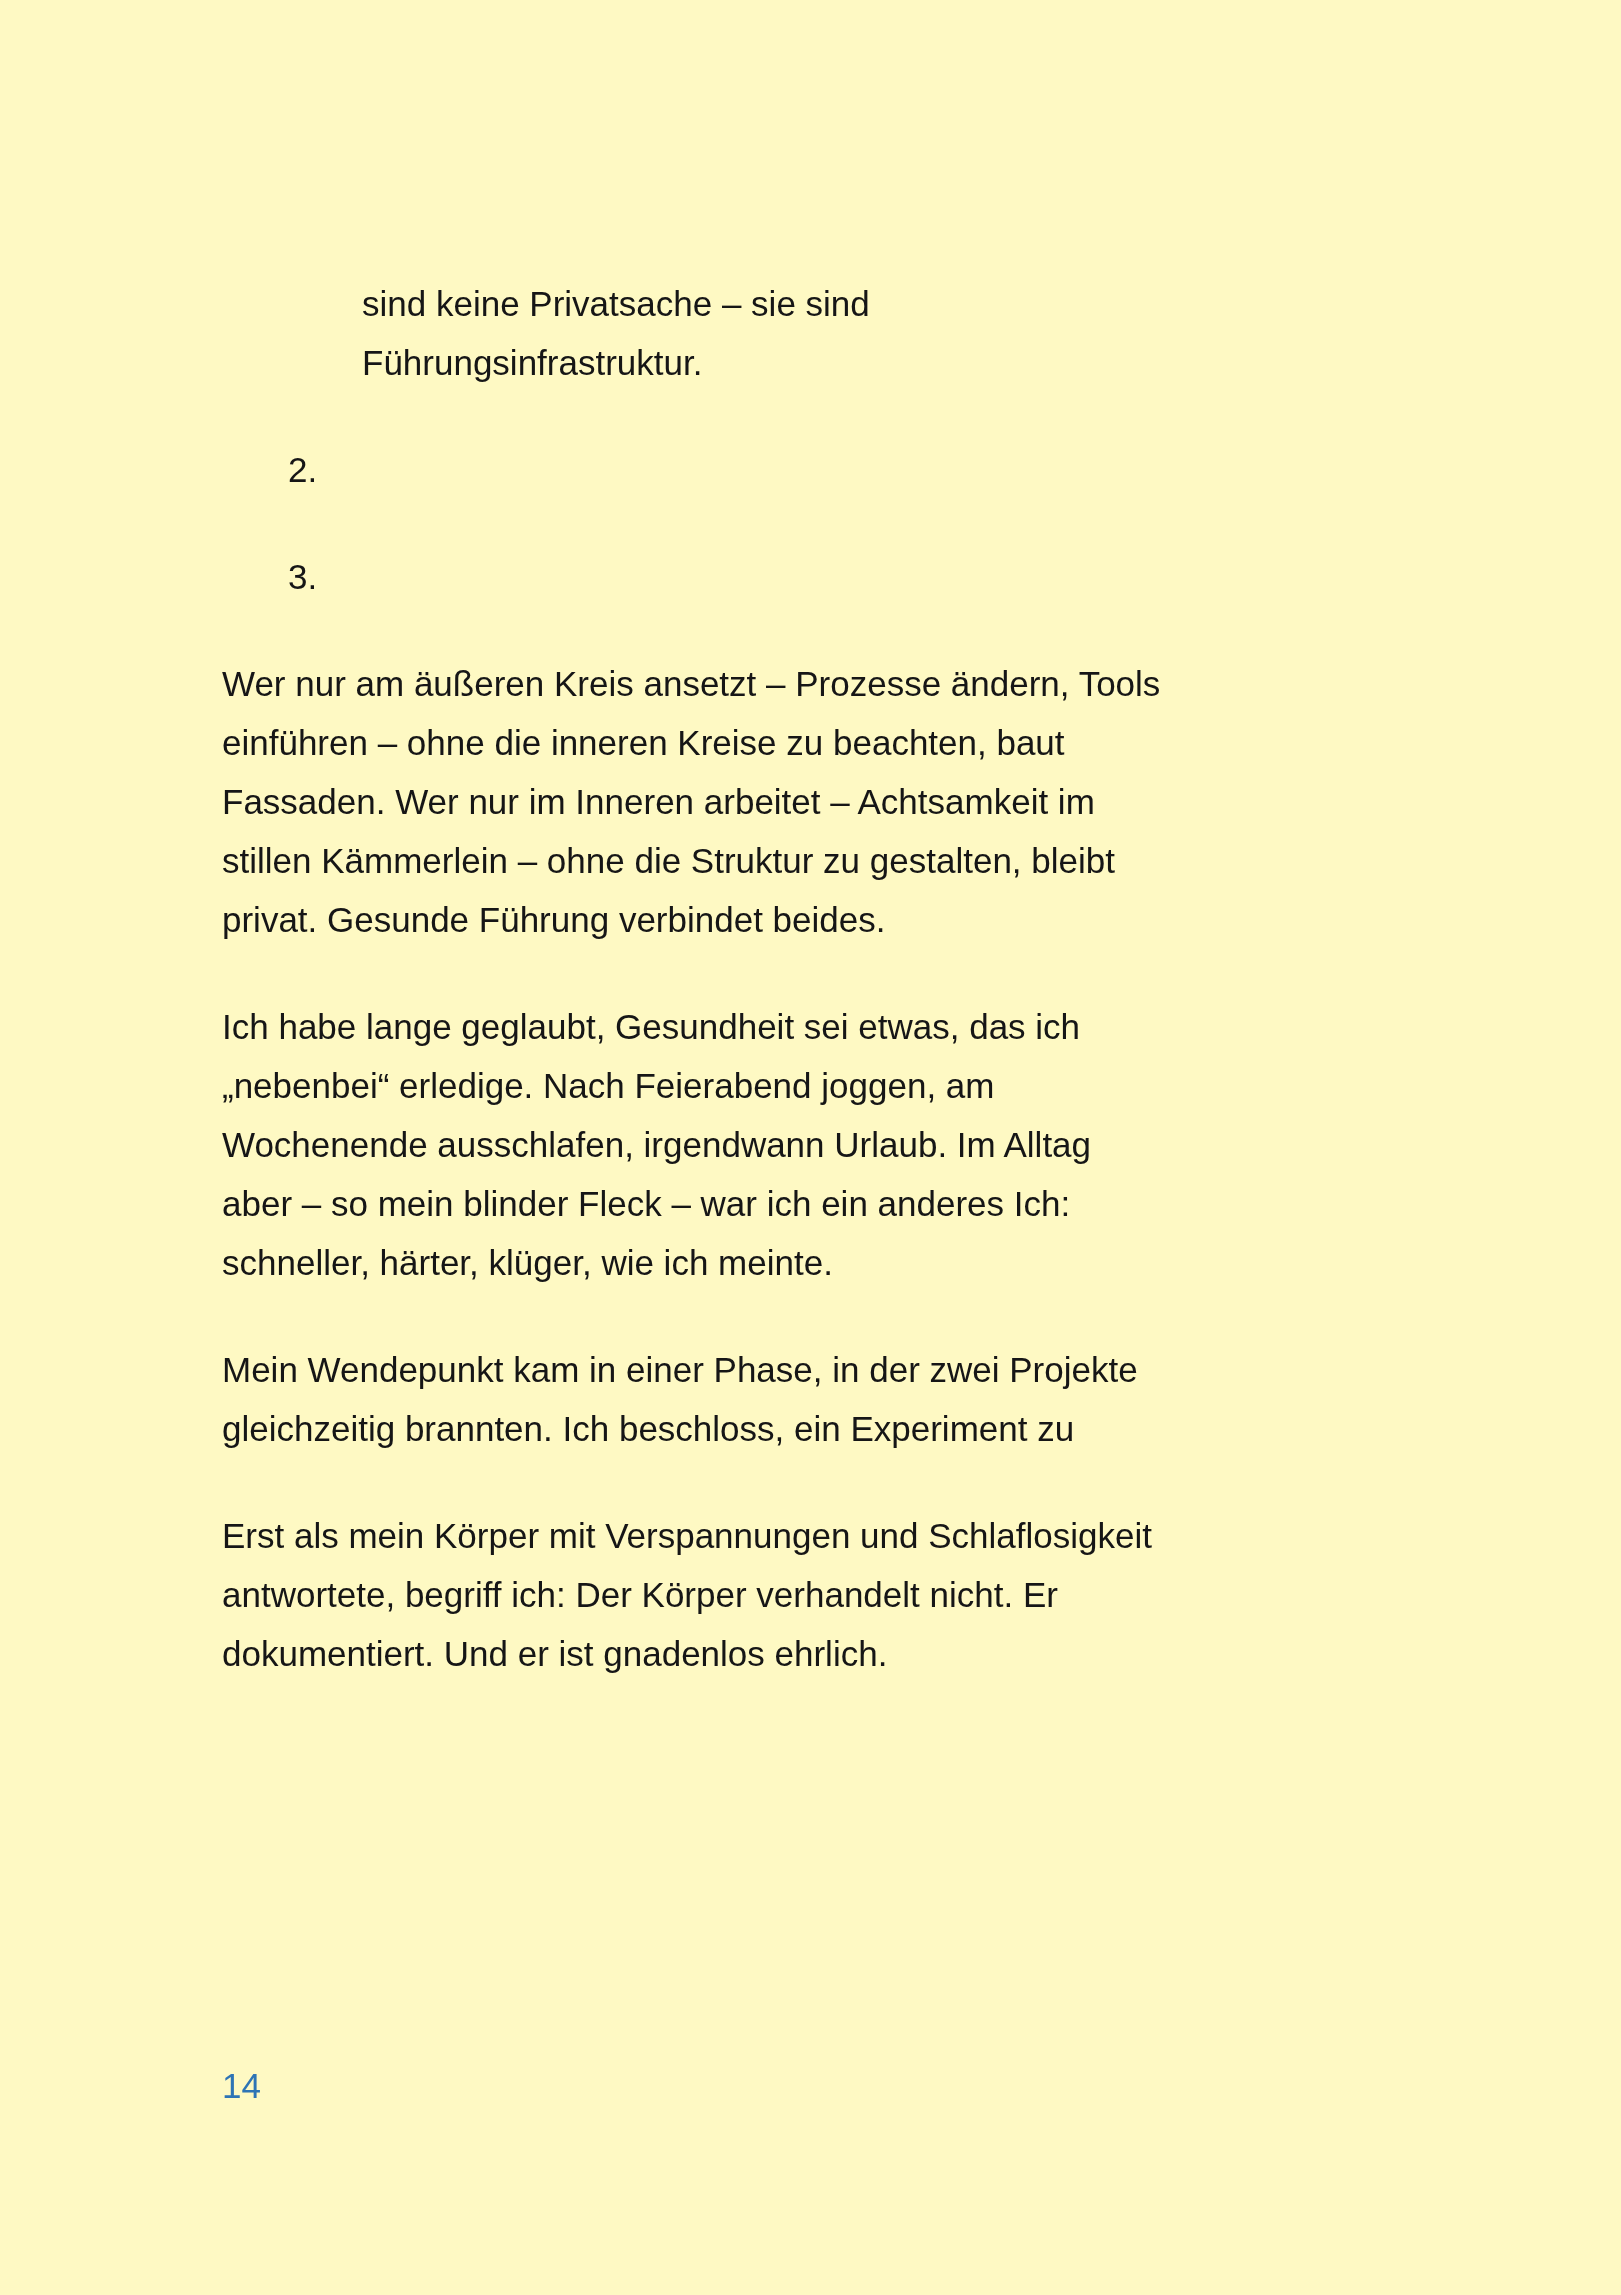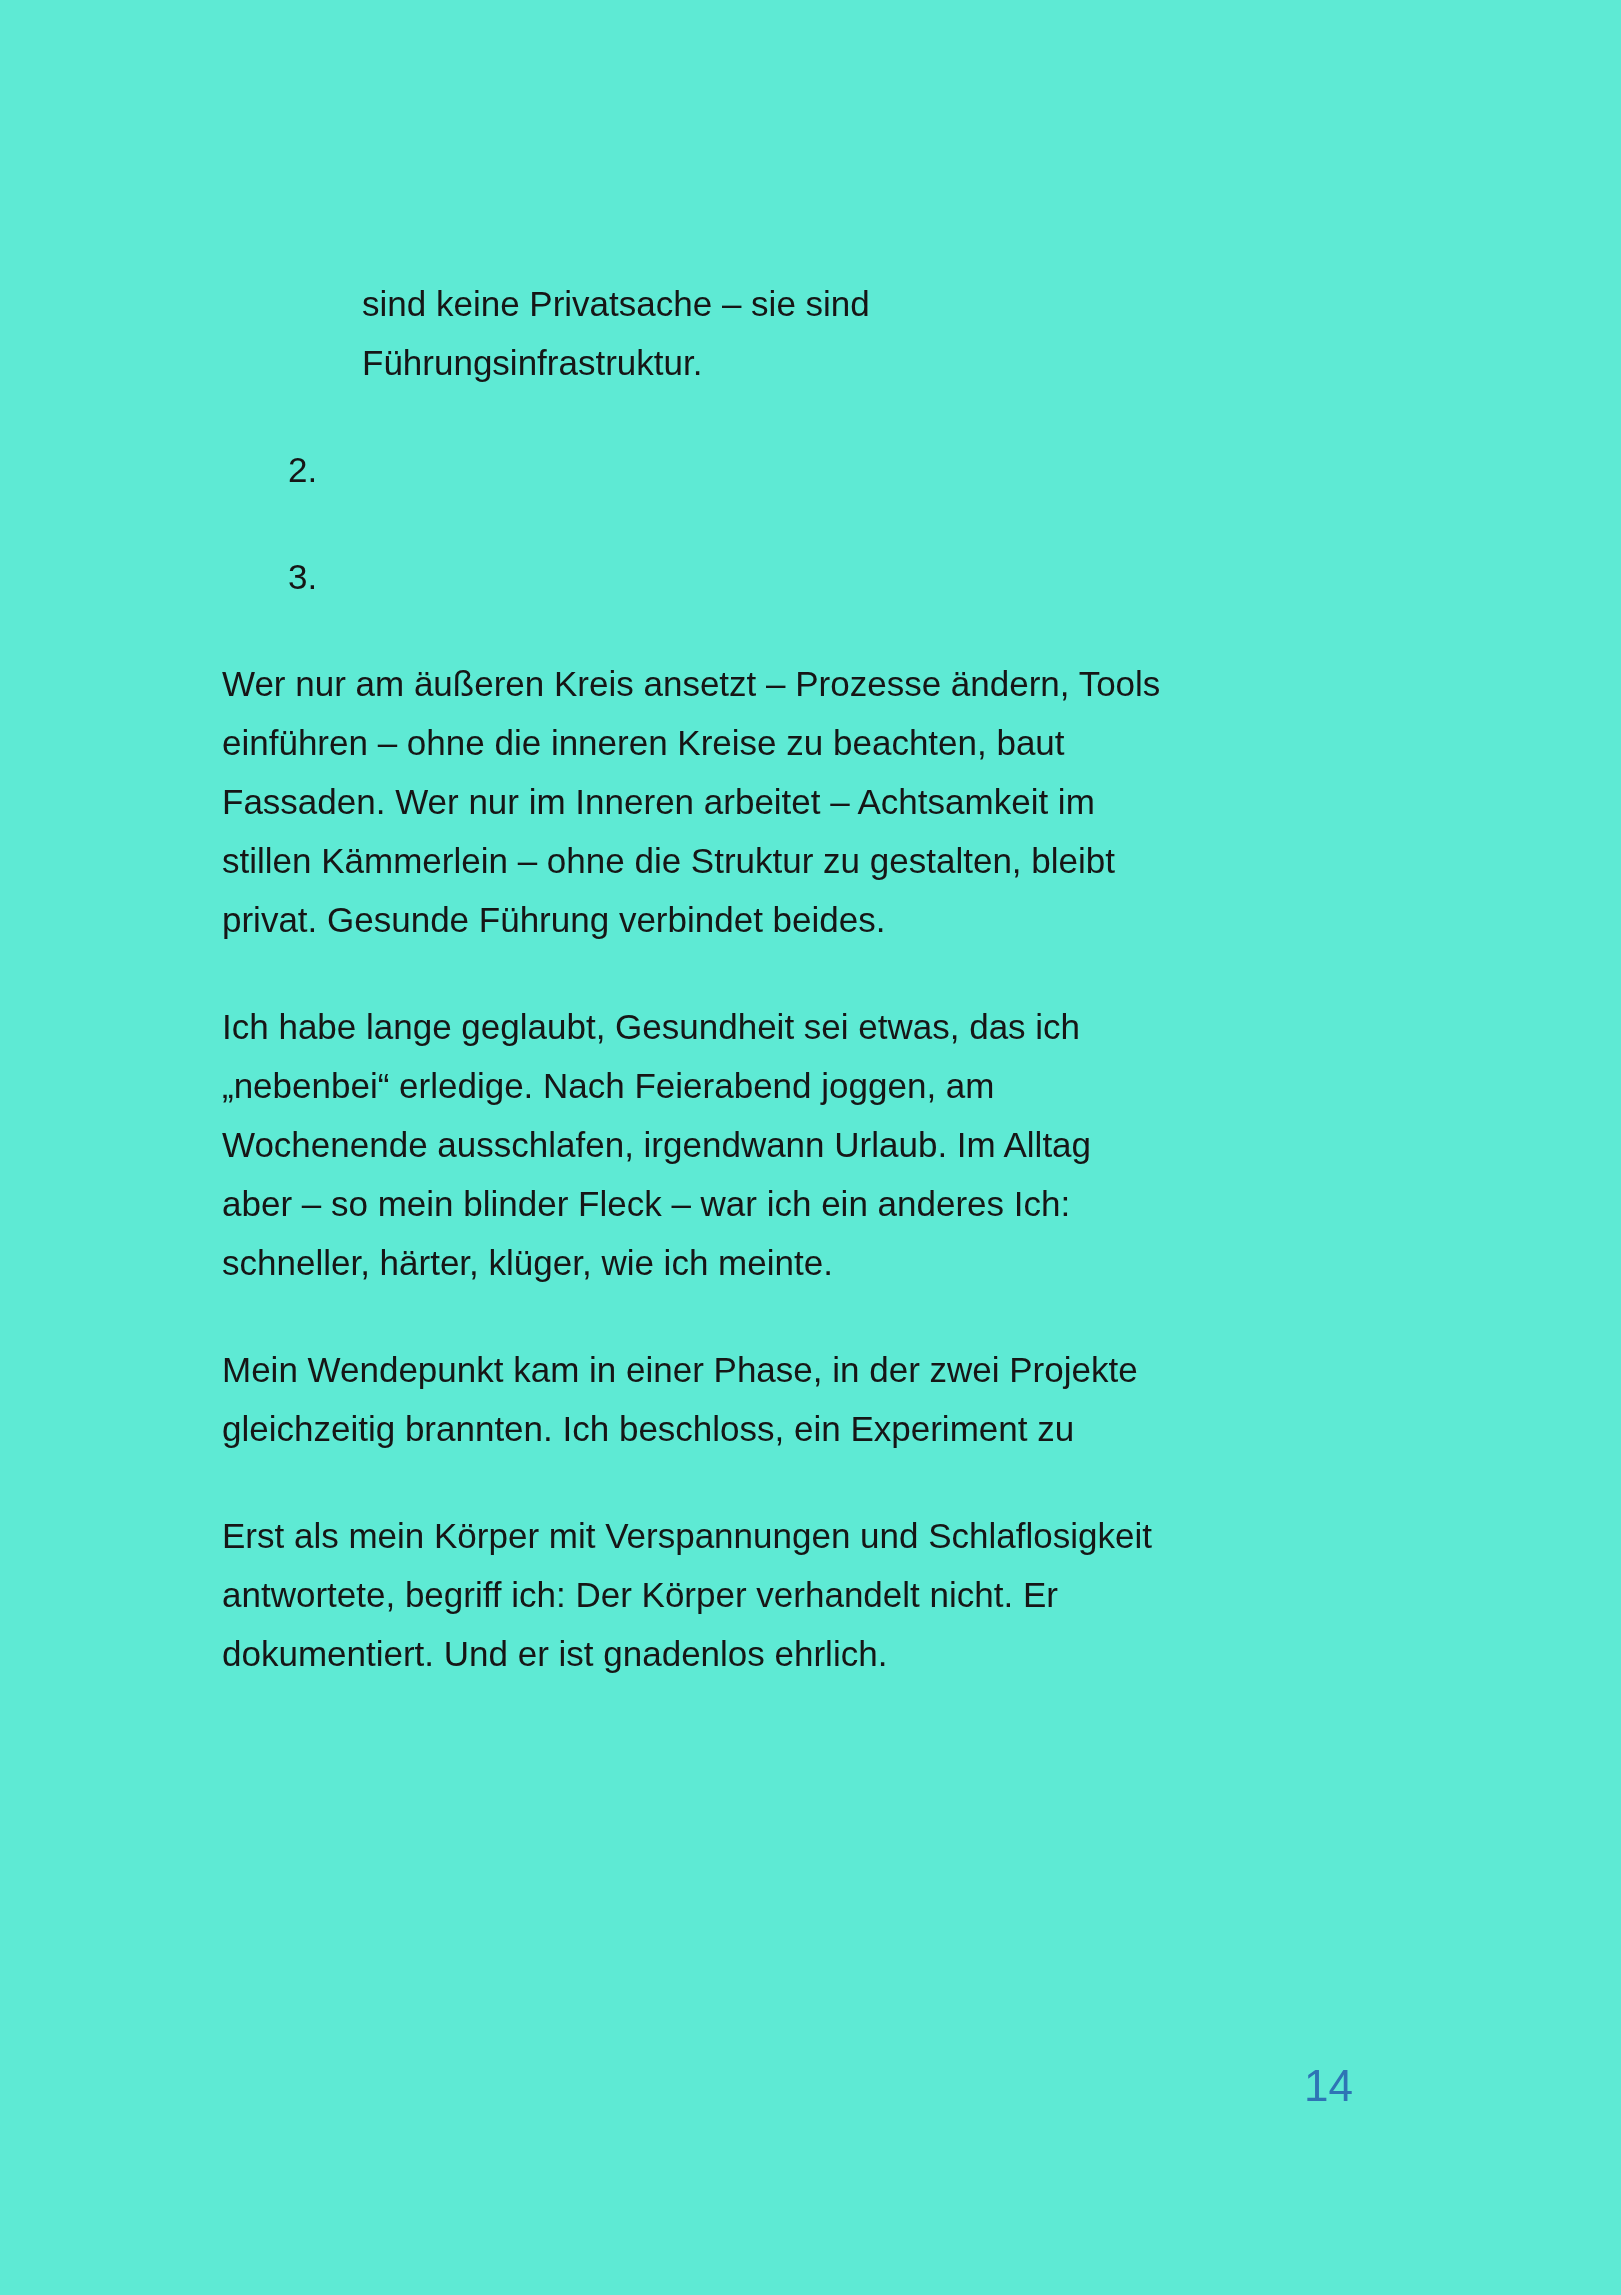--- a/index.html
+++ b/index.html
@@ -4,21 +4,21 @@
 <style>
   html, body {
     margin: 0;
     padding: 0;
     background: #ffffff;
   }
   .page {
     position: relative;
     width: 1621px;
     height: 2295px;
-    background: #5eead4;
+    background: #fef9c3;
     font-family: "Liberation Sans", "DejaVu Sans", sans-serif;
     color: #161616;
     overflow: hidden;
   }
   .content {
     position: absolute;
     left: 222px;
     top: 274px;
     width: 1183px;
     font-size: 35px;
@@ -46,22 +46,21 @@
   }
   .heading {
     font-weight: bold;
     margin: 32px 0 48px 0;
   }
   .page-number {
     position: absolute;
     top: 2056px;
     left: 222px;
     width: 1131px;
-    text-align: right;
-    font-size: 44px;
+    font-size: 35px;
     line-height: 59px;
     color: #2E74B5;
   }
 </style>
 </head>
 <body>
 
 <div class="page">
 
   <div class="content">

